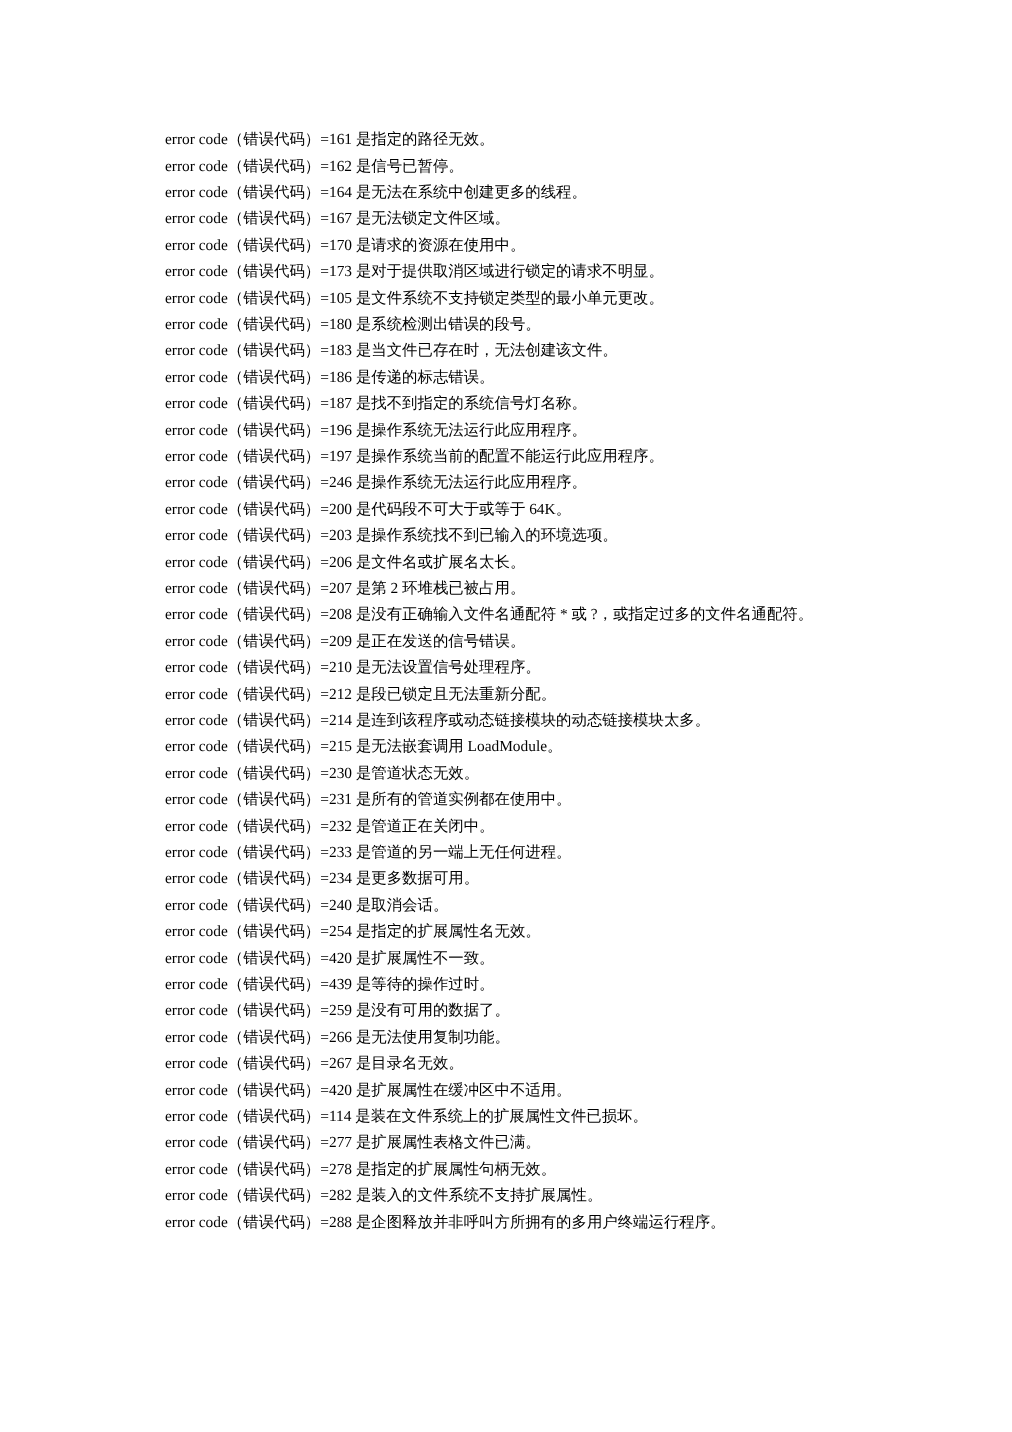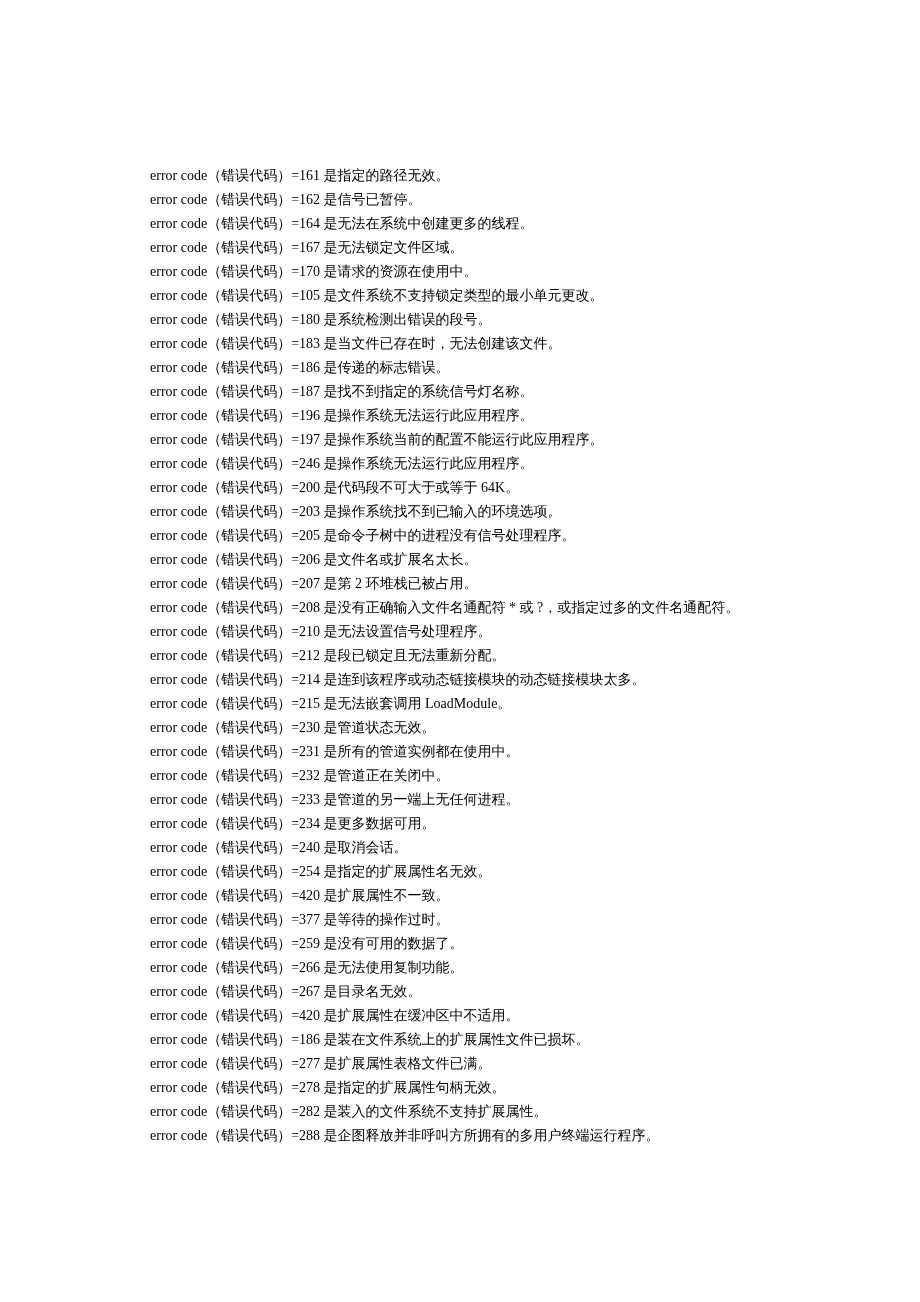--- a/index.html
+++ b/index.html
@@ -13,64 +13,64 @@
     box-sizing: border-box;
     padding: 116px 150px 0 150px;
     font-family: "SimSun", "宋体", "Times New Roman", serif;
     font-size: 14px;
     color: #000000;
     line-height: 24px;
   }
   .content {
     text-align: justify;
     text-justify: inter-ideograph;
-    margin-top: 48px;
   }
   .line-text {
     display: inline;
   }
 </style>
 </head>
 <body>
 
 <div class="content" id="content-root">
     <div class="line"><span class="line-text">error code（错误代码）=161 是指定的路径无效。</span></div>
     <div class="line"><span class="line-text">error code（错误代码）=162 是信号已暂停。</span></div>
     <div class="line"><span class="line-text">error code（错误代码）=164 是无法在系统中创建更多的线程。</span></div>
     <div class="line"><span class="line-text">error code（错误代码）=167 是无法锁定文件区域。</span></div>
     <div class="line"><span class="line-text">error code（错误代码）=170 是请求的资源在使用中。</span></div>
+    <div class="line"><span class="line-text">error code（错误代码）=173 是对于提供取消区域进行锁定的请求不明显。</span></div>
     <div class="line"><span class="line-text">error code（错误代码）=105 是文件系统不支持锁定类型的最小单元更改。</span></div>
     <div class="line"><span class="line-text">error code（错误代码）=180 是系统检测出错误的段号。</span></div>
     <div class="line"><span class="line-text">error code（错误代码）=183 是当文件已存在时，无法创建该文件。</span></div>
     <div class="line"><span class="line-text">error code（错误代码）=186 是传递的标志错误。</span></div>
     <div class="line"><span class="line-text">error code（错误代码）=187 是找不到指定的系统信号灯名称。</span></div>
     <div class="line"><span class="line-text">error code（错误代码）=196 是操作系统无法运行此应用程序。</span></div>
     <div class="line"><span class="line-text">error code（错误代码）=197 是操作系统当前的配置不能运行此应用程序。</span></div>
     <div class="line"><span class="line-text">error code（错误代码）=246 是操作系统无法运行此应用程序。</span></div>
     <div class="line"><span class="line-text">error code（错误代码）=200 是代码段不可大于或等于 64K。</span></div>
     <div class="line"><span class="line-text">error code（错误代码）=203 是操作系统找不到已输入的环境选项。</span></div>
-    <div class="line"><span class="line-text">error code（错误代码）=205 是命令子树中的进程没有信号处理程序。</span></div>
     <div class="line"><span class="line-text">error code（错误代码）=206 是文件名或扩展名太长。</span></div>
     <div class="line"><span class="line-text">error code（错误代码）=207 是第 2 环堆栈已被占用。</span></div>
     <div class="line"><span class="line-text">error code（错误代码）=208 是没有正确输入文件名通配符 * 或 ?，或指定过多的文件名通配符。</span></div>
+    <div class="line"><span class="line-text">error code（错误代码）=209 是正在发送的信号错误。</span></div>
     <div class="line"><span class="line-text">error code（错误代码）=210 是无法设置信号处理程序。</span></div>
     <div class="line"><span class="line-text">error code（错误代码）=212 是段已锁定且无法重新分配。</span></div>
     <div class="line"><span class="line-text">error code（错误代码）=214 是连到该程序或动态链接模块的动态链接模块太多。</span></div>
     <div class="line"><span class="line-text">error code（错误代码）=215 是无法嵌套调用 LoadModule。</span></div>
     <div class="line"><span class="line-text">error code（错误代码）=230 是管道状态无效。</span></div>
     <div class="line"><span class="line-text">error code（错误代码）=231 是所有的管道实例都在使用中。</span></div>
     <div class="line"><span class="line-text">error code（错误代码）=232 是管道正在关闭中。</span></div>
     <div class="line"><span class="line-text">error code（错误代码）=233 是管道的另一端上无任何进程。</span></div>
     <div class="line"><span class="line-text">error code（错误代码）=234 是更多数据可用。</span></div>
     <div class="line"><span class="line-text">error code（错误代码）=240 是取消会话。</span></div>
     <div class="line"><span class="line-text">error code（错误代码）=254 是指定的扩展属性名无效。</span></div>
     <div class="line"><span class="line-text">error code（错误代码）=420 是扩展属性不一致。</span></div>
-    <div class="line"><span class="line-text">error code（错误代码）=377 是等待的操作过时。</span></div>
+    <div class="line"><span class="line-text">error code（错误代码）=439 是等待的操作过时。</span></div>
     <div class="line"><span class="line-text">error code（错误代码）=259 是没有可用的数据了。</span></div>
     <div class="line"><span class="line-text">error code（错误代码）=266 是无法使用复制功能。</span></div>
     <div class="line"><span class="line-text">error code（错误代码）=267 是目录名无效。</span></div>
     <div class="line"><span class="line-text">error code（错误代码）=420 是扩展属性在缓冲区中不适用。</span></div>
-    <div class="line"><span class="line-text">error code（错误代码）=186 是装在文件系统上的扩展属性文件已损坏。</span></div>
+    <div class="line"><span class="line-text">error code（错误代码）=114 是装在文件系统上的扩展属性文件已损坏。</span></div>
     <div class="line"><span class="line-text">error code（错误代码）=277 是扩展属性表格文件已满。</span></div>
     <div class="line"><span class="line-text">error code（错误代码）=278 是指定的扩展属性句柄无效。</span></div>
     <div class="line"><span class="line-text">error code（错误代码）=282 是装入的文件系统不支持扩展属性。</span></div>
     <div class="line"><span class="line-text">error code（错误代码）=288 是企图释放并非呼叫方所拥有的多用户终端运行程序。</span></div>
   </div>
 
 </body></html>

